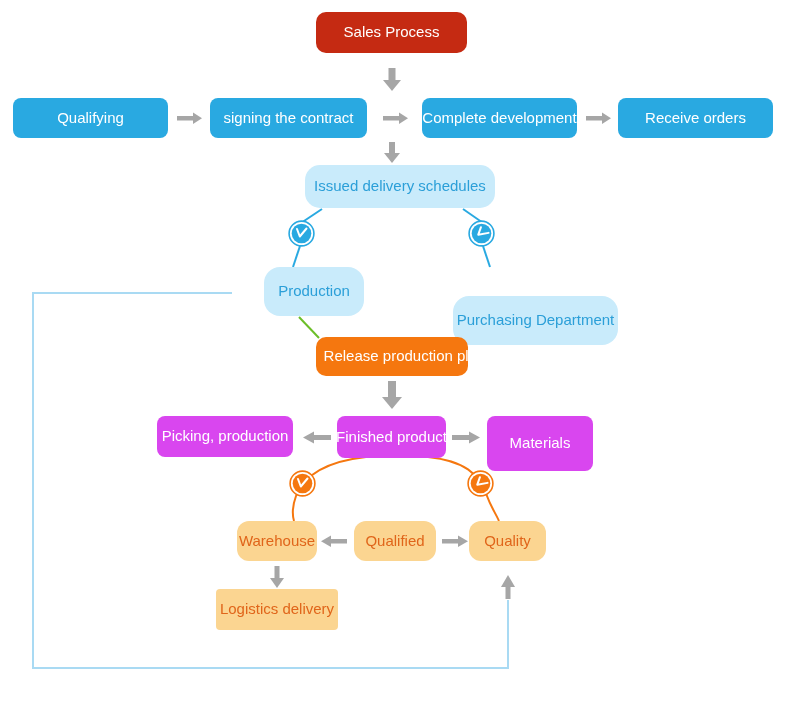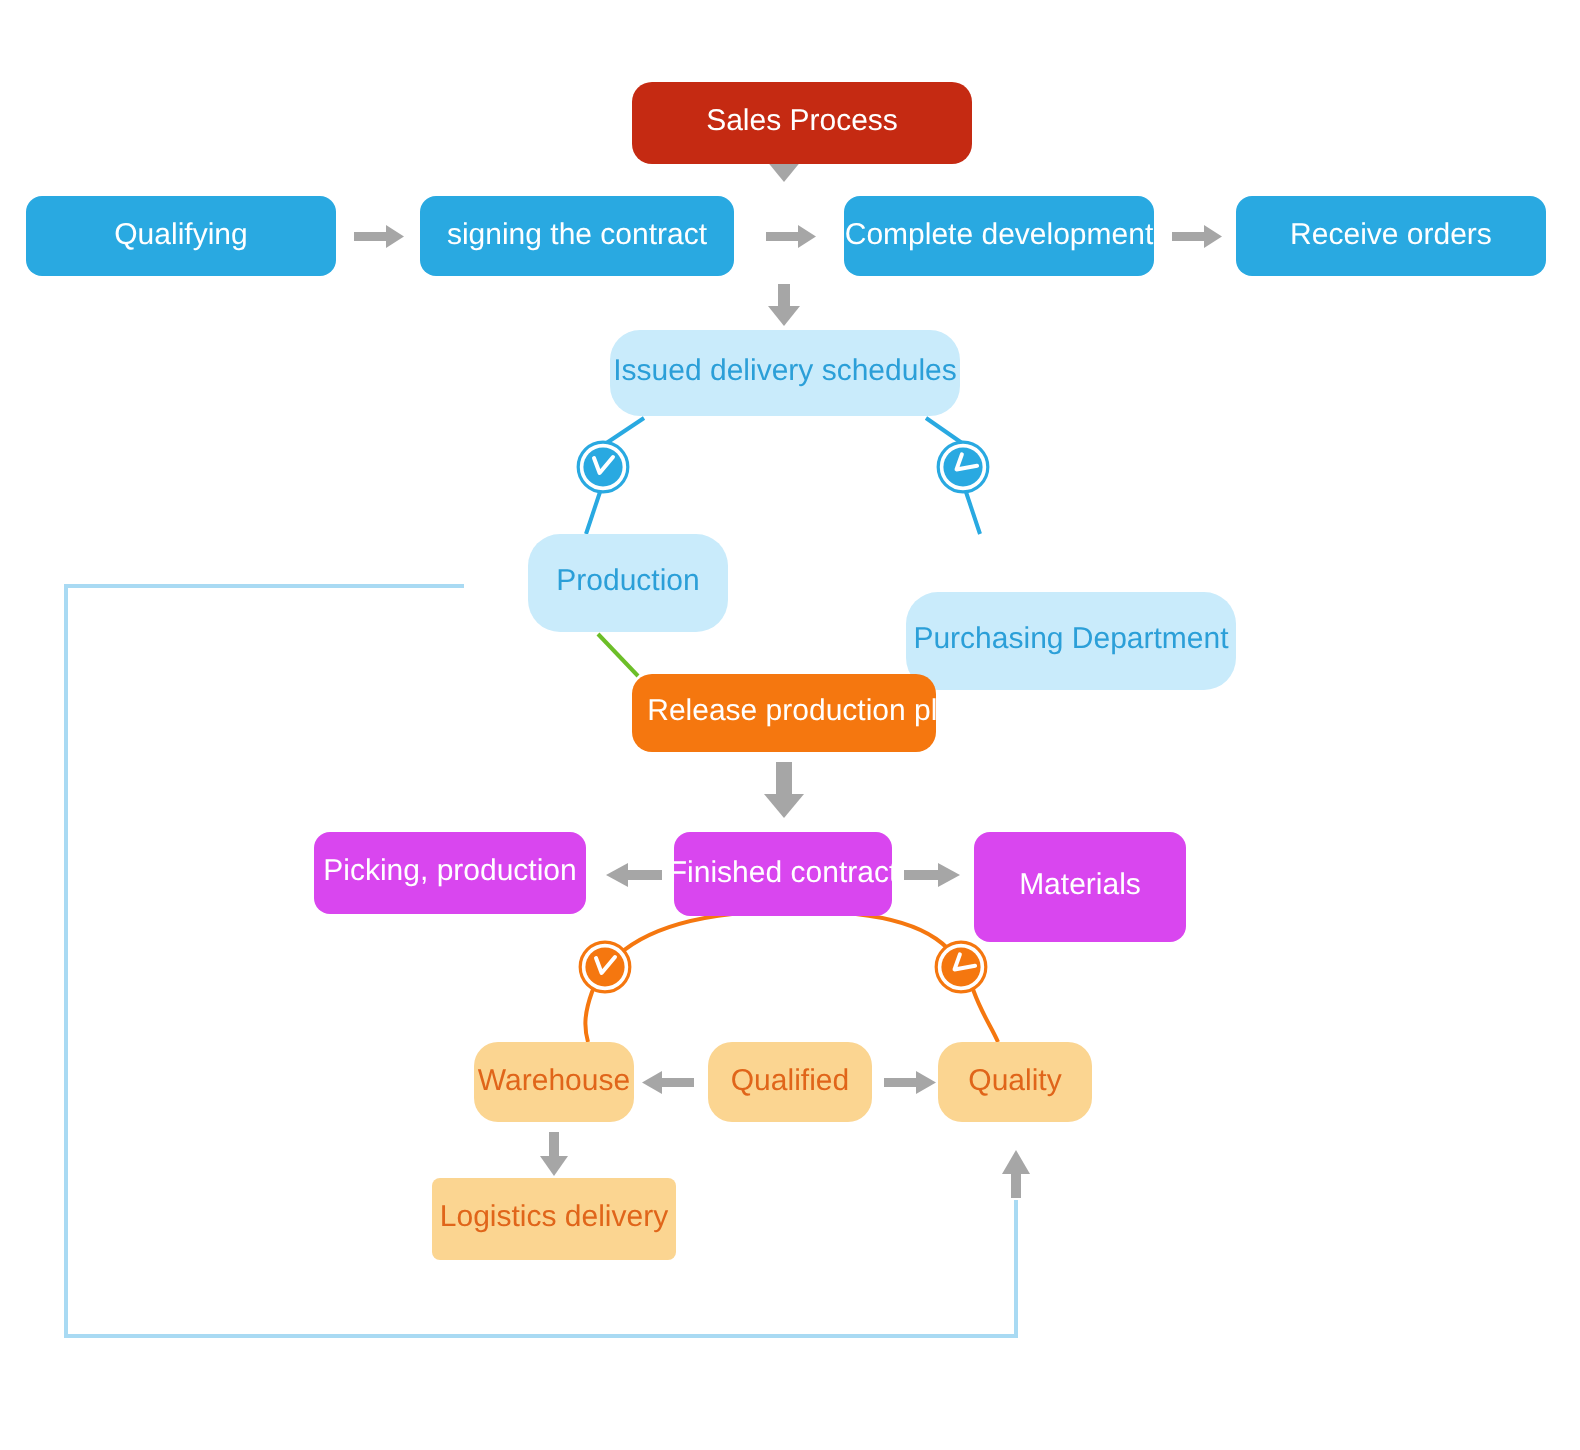--- a/index.html
+++ b/index.html
@@ -81,36 +81,36 @@
       <polygon points="469,431.5 469,443.5 480,437.5"></polygon>
 
       <rect x="331" y="539" width="16" height="4.5"></rect>
       <polygon points="331,535.5 331,547 321,541.2"></polygon>
 
       <rect x="442" y="539" width="16" height="4.5"></rect>
       <polygon points="458,535.5 458,547 468,541.2"></polygon>
     </g>
   </svg>
 
-  <div class="node red" style="left:316px;top:41px;width:170px;height:41px;">Sales Process</div>
+  <div class="node red" style="left:316px;top:12px;width:151px;height:41px;">Sales Process</div>
 
   <div class="node blue" style="left:13px;top:98px;width:155px;height:40px;">Qualifying</div>
   <div class="node blue" style="left:210px;top:98px;width:157px;height:40px;">signing the contract</div>
   <div class="node blue" style="left:422px;top:98px;width:155px;height:40px;">Complete development</div>
   <div class="node blue" style="left:618px;top:98px;width:155px;height:40px;">Receive orders</div>
 
-  <div class="node lblue" style="left:305px;top:165px;width:175px;height:43px;">Issued delivery schedules</div>
+  <div class="node lblue" style="left:305px;top:165px;width:190px;height:43px;">Issued delivery schedules</div>
 
   <div class="node lblue" style="left:231px;top:267px;width:100px;height:49px;border-radius:16px;margin-left:33px;">Production</div>
   <div class="node lblue" style="left:453px;top:267px;width:165px;height:49px;border-radius:16px;margin-top:29px;">Purchasing Department</div>
 
   <div class="node orange" style="left:316px;top:337px;width:152px;height:39px;padding-left:25px;">Release production plan</div>
 
   <div class="node green" style="left:157px;top:416px;width:136px;height:41px;">Picking, production</div>
-  <div class="node green" style="left:337px;top:416px;width:109px;height:42px;">Finished contract</div>
+  <div class="node green" style="left:337px;top:416px;width:109px;height:42px;">Finished product</div>
   <div class="node green" style="left:487px;top:416px;width:106px;height:55px;">Materials</div>
 
   <div class="node peach" style="left:237px;top:521px;width:80px;height:40px;">Warehouse</div>
   <div class="node peach" style="left:354px;top:521px;width:82px;height:40px;">Qualified</div>
   <div class="node peach" style="left:469px;top:521px;width:77px;height:40px;">Quality</div>
 
   <div class="node peach" style="left:216px;top:589px;width:122px;height:41px;border-radius:4px;">Logistics delivery</div>
 
   <div class="clock" style="left:288px;top:220px;">
     <svg width="27" height="27" viewBox="0 0 27 27">

